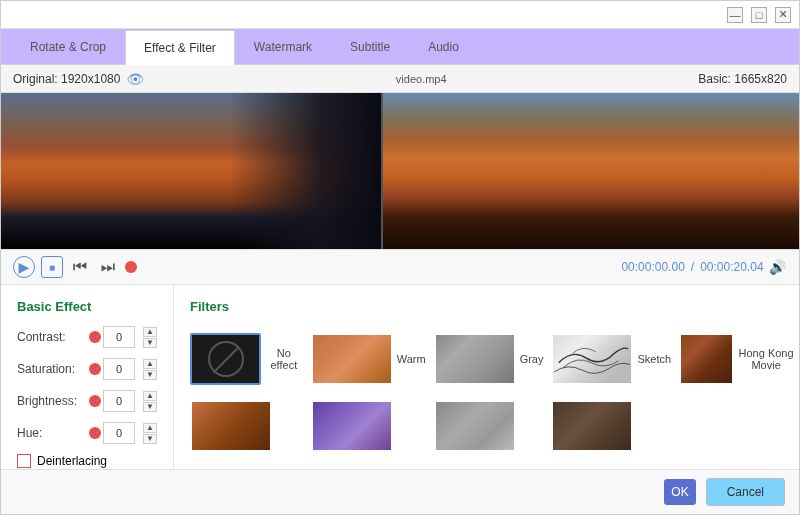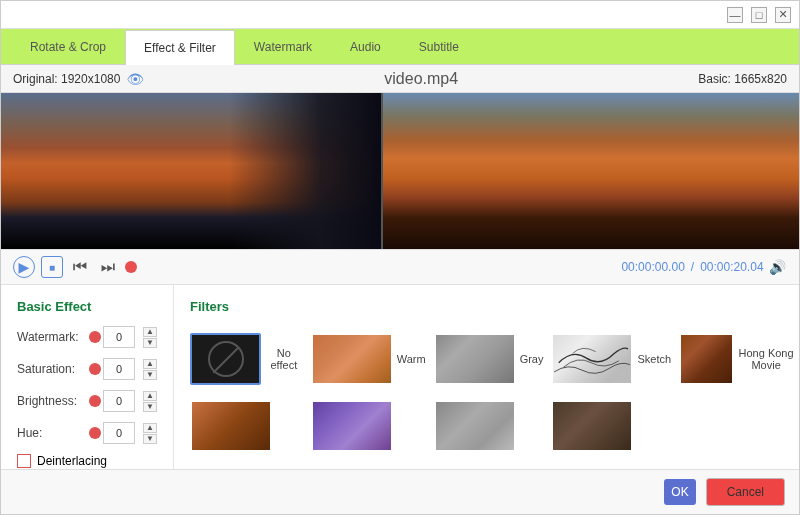--- a/index.html
+++ b/index.html
@@ -43,21 +43,21 @@
       cursor: pointer;
       color: #555;
       font-size: 11px;
       border: 1px solid #aaa;
       background: #f5f5f5;
     }
     
     .tabs {
       display: flex;
       align-items: center;
-      background: #bef264;
+      background: #c4b5fd;
       border-bottom: 1px solid #d0d0d0;
       height: 36px;
       padding: 0 10px;
       gap: 0;
     }
     .tab {
       padding: 8px 18px;
       cursor: pointer;
       color: #555;
       font-size: 12px;
@@ -97,21 +97,21 @@
       display: flex;
       align-items: center;
       gap: 6px;
       color: #333;
       font-size: 12px;
     }
     .preview-header .center {
       flex: 1;
       text-align: center;
       color: #555;
-      font-size: 16px;
+      font-size: 11px;
     }
     .preview-header .right {
       color: #333;
       font-size: 12px;
     }
     .eye-icon {
       color: #5b8dde;
       font-size: 14px;
     }
     .preview-videos {
@@ -448,21 +448,21 @@
       padding: 6px 7px;
       background: #5b6fd0;
       color: #fff;
       border: none;
       border-radius: 3px;
       font-size: 12px;
       cursor: pointer;
     }
     .btn-cancel {
       padding: 6px 20px;
-      background: #ef4444;
+      background: #7dd3fc;
       color: #333;
       border: 1px solid #bbb;
       border-radius: 3px;
       font-size: 12px;
       cursor: pointer;
     }
   </style>
 </head>
 <body>
 
@@ -473,22 +473,22 @@
       <div class="titlebar-btn">—</div>
       <div class="titlebar-btn">□</div>
       <div class="titlebar-btn">✕</div>
     </div>
   </div>
 
   <div class="tabs">
     <div class="tab">Rotate &amp; Crop</div>
     <div class="tab active">Effect &amp; Filter</div>
     <div class="tab">Watermark</div>
+    <div class="tab">Subtitle</div>
     <div class="tab">Audio</div>
-    <div class="tab">Subtitle</div>
   </div>
 
   <div class="preview-area">
     <div class="preview-header">
       <div class="left">
         <span>Original: 1920x1080</span>
         <span class="eye-icon">👁</span>
       </div>
       <div class="center">video.mp4</div>
       <div class="right">Basic: 1665x820</div>
@@ -522,21 +522,21 @@
       </div>
     </div>
   </div>
 
   <div class="main-content">
 
     <div class="left-panel">
       <div class="section-title">Basic Effect</div>
 
       <div class="slider-row">
-        <div class="slider-label">Watermark:</div>
+        <div class="slider-label">Contrast:</div>
         <div class="slider-track">
           <div class="slider-fill" style="width: 50%"></div>
           <div class="slider-thumb" style="left: 50%"></div>
         </div>
         <div class="slider-value-box">0</div>
         <div class="slider-arrows">
           <div class="slider-arrow">▲</div>
           <div class="slider-arrow">▼</div>
         </div>
       </div>

